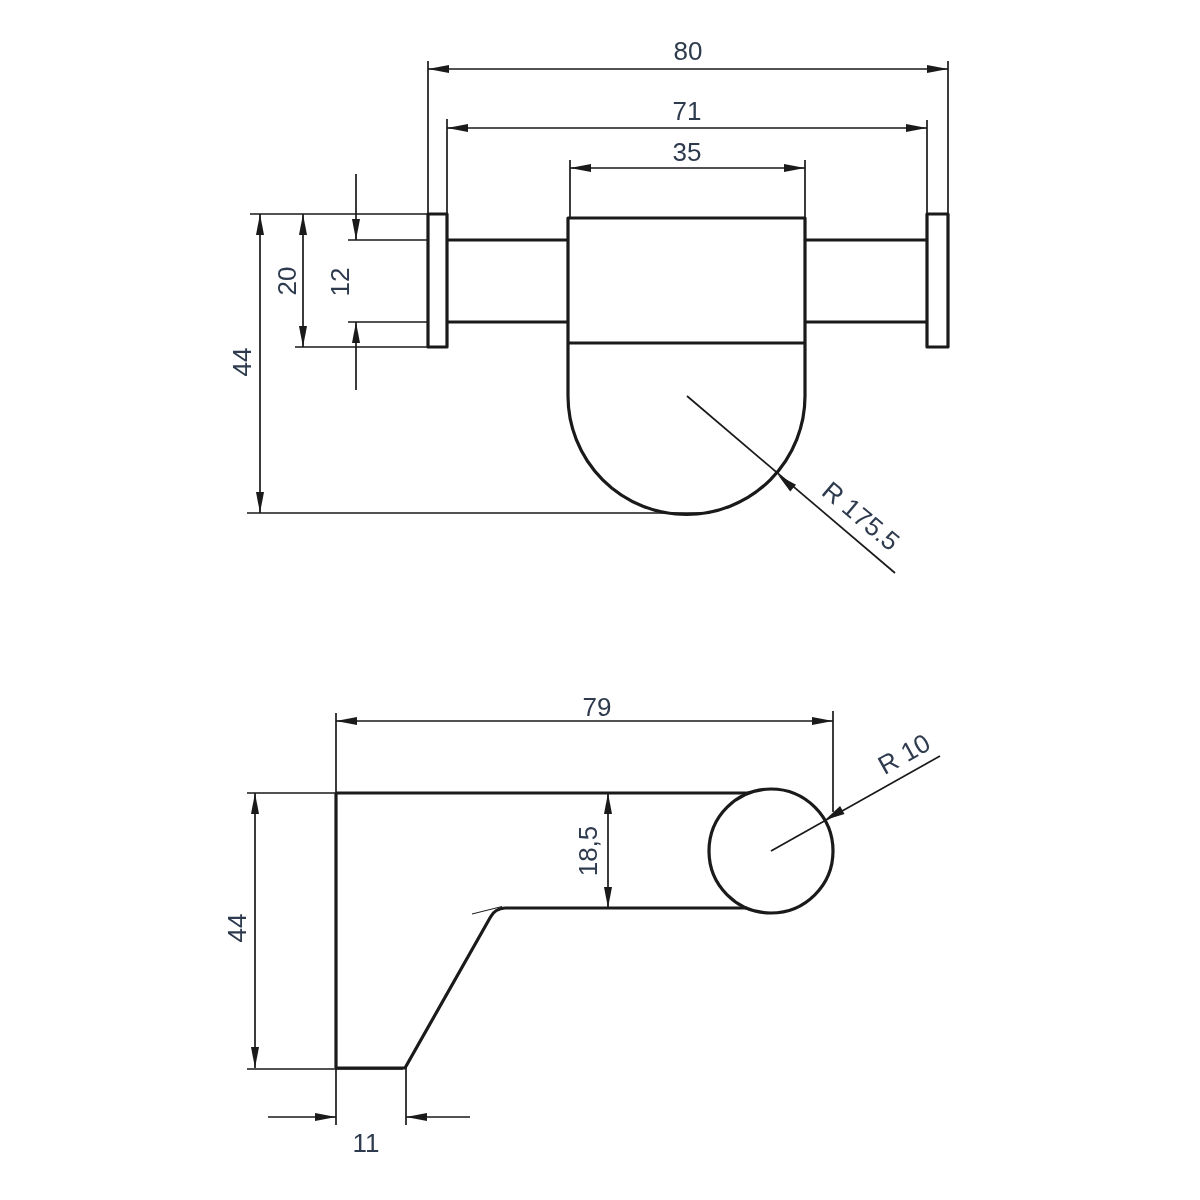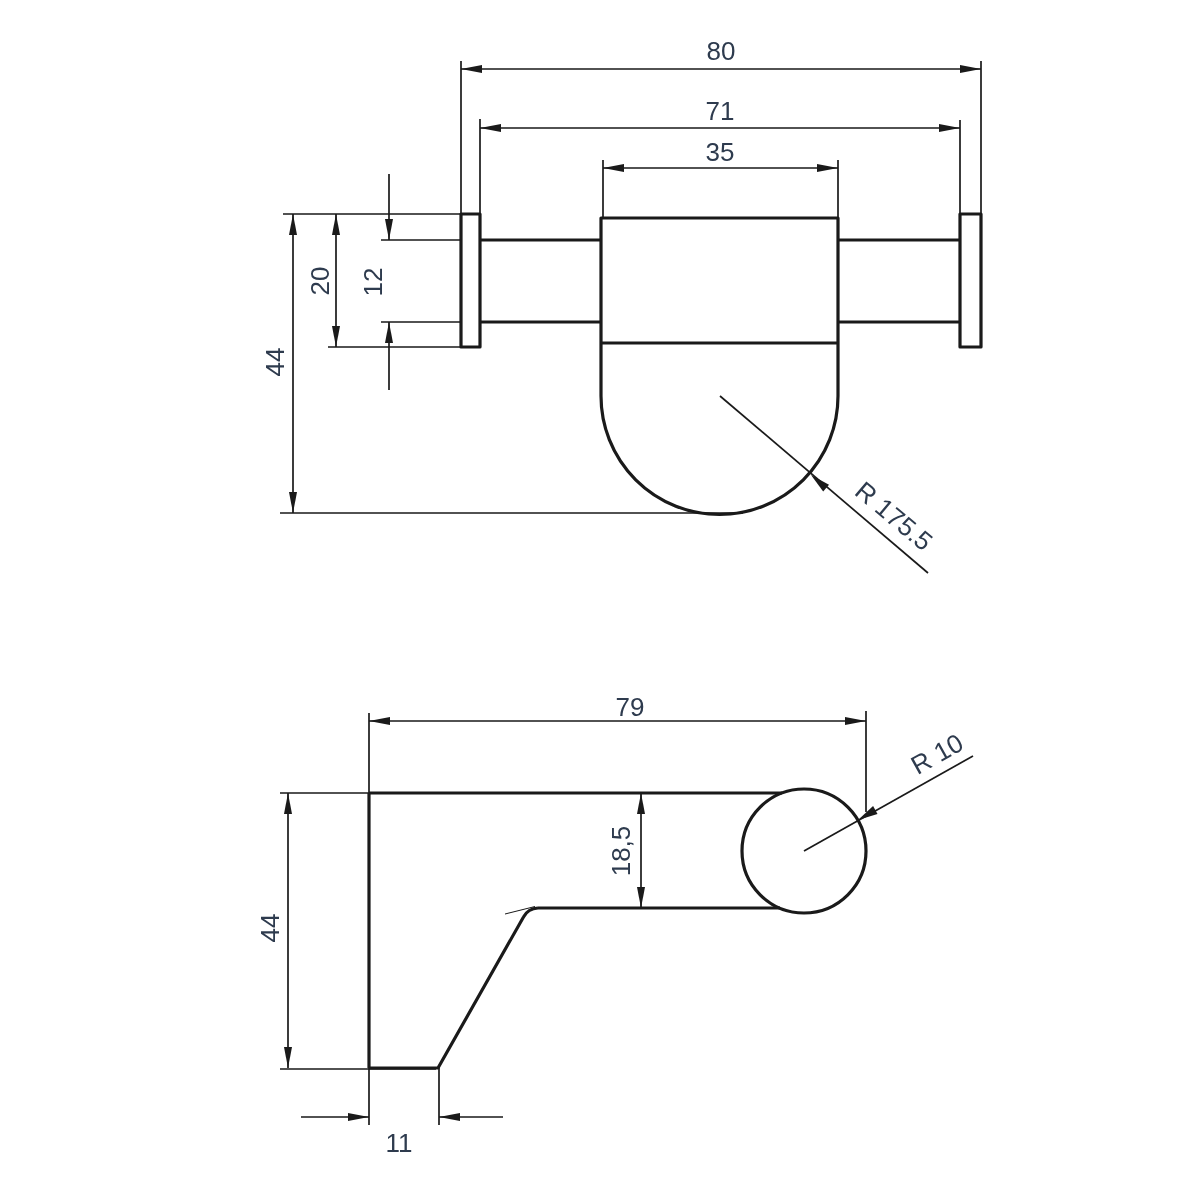--- a/index.html
+++ b/index.html
@@ -1,21 +1,21 @@
 <!DOCTYPE html>
 <html style="--line: #1a1a1a; --text: #2e3b4e; --background: #ffffff;"><head>
 <meta charset="utf-8">
 <style>
   :root{
     --line:#1a1a1a;
     --text:#2e3b4e;
     --background:#ffffff;
   }
   html,body{margin:0;padding:0;background:var(--background);}
-  .stage{width:1028px;height:1200px;position:relative;background:var(--background);margin-left:33px;}
+  .stage{width:1028px;height:1200px;position:relative;background:var(--background);}
   svg{display:block;}
   .obj{fill:none;stroke:var(--line);stroke-width:3.2;stroke-linejoin:round;}
   .dim{fill:none;stroke:var(--line);stroke-width:1.7;}
   .hair{fill:none;stroke:var(--line);stroke-width:1;}
   .arr{fill:var(--line);stroke:none;}
   text{font-family:"Liberation Sans", sans-serif;font-size:26px;fill:var(--text);}
   .vlbl{text-anchor:middle;}
 </style>
 </head>
 <body>

